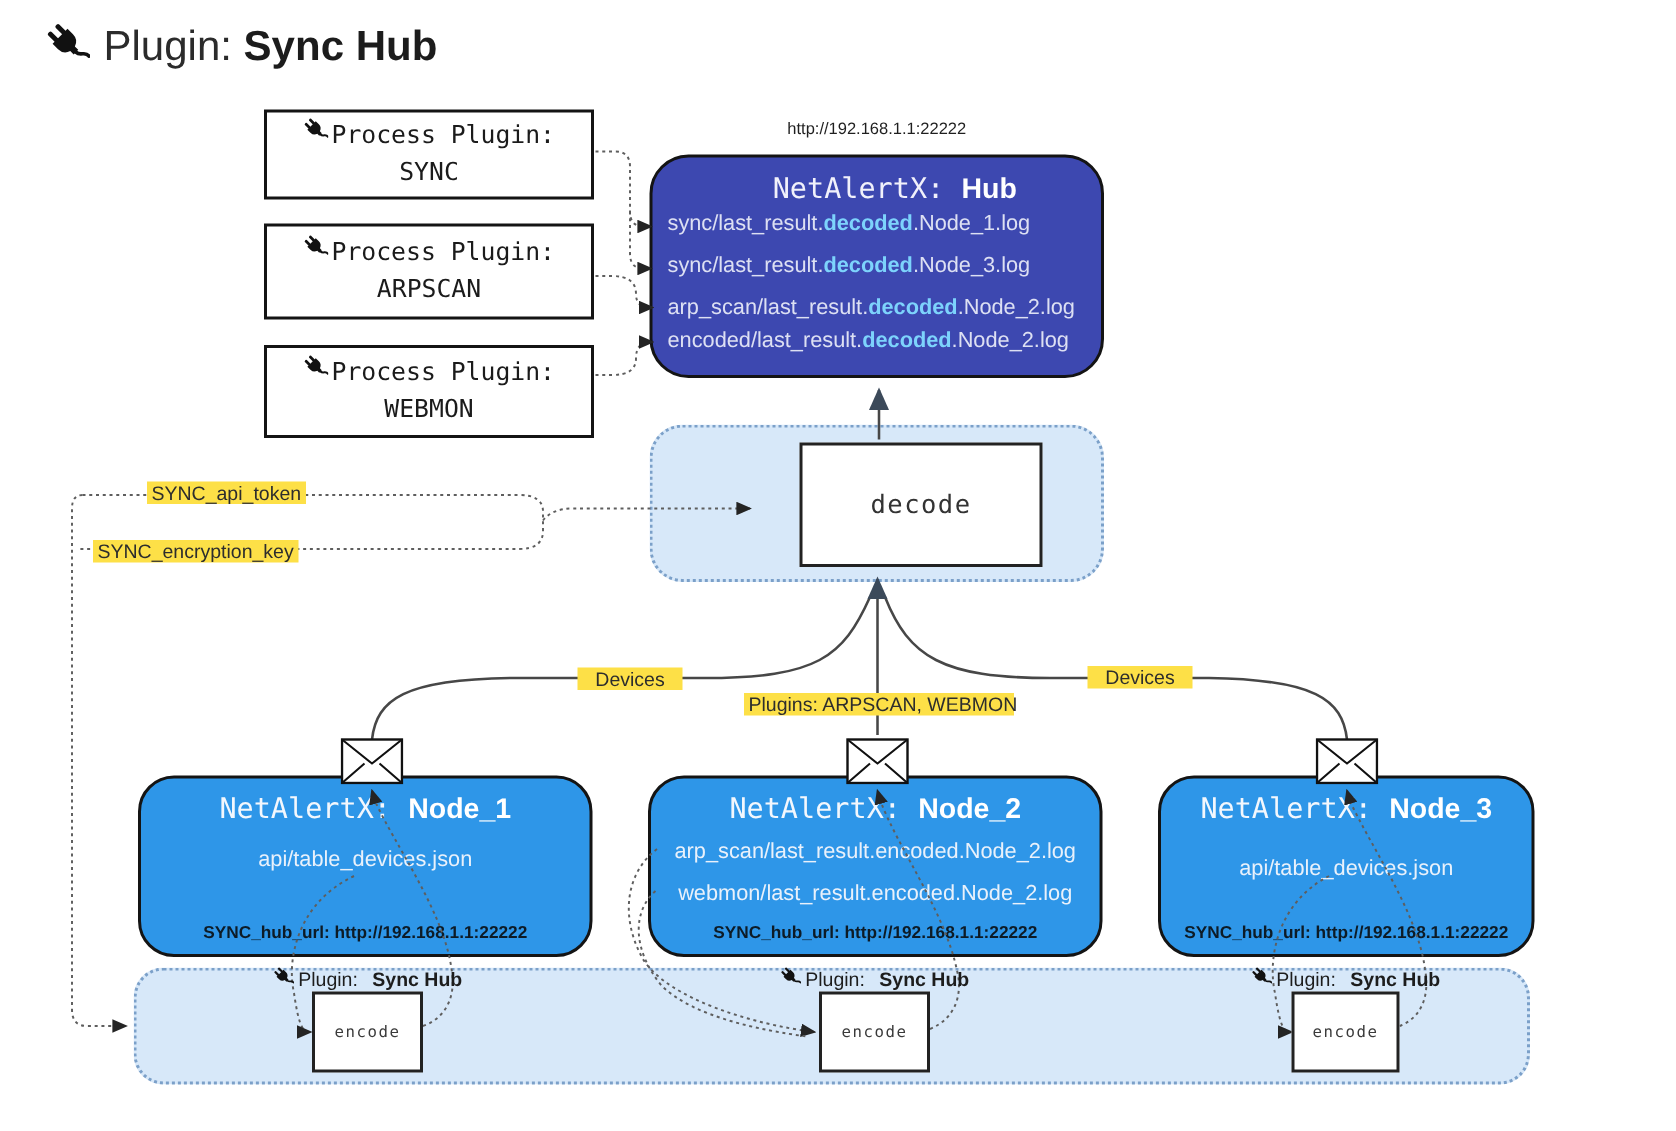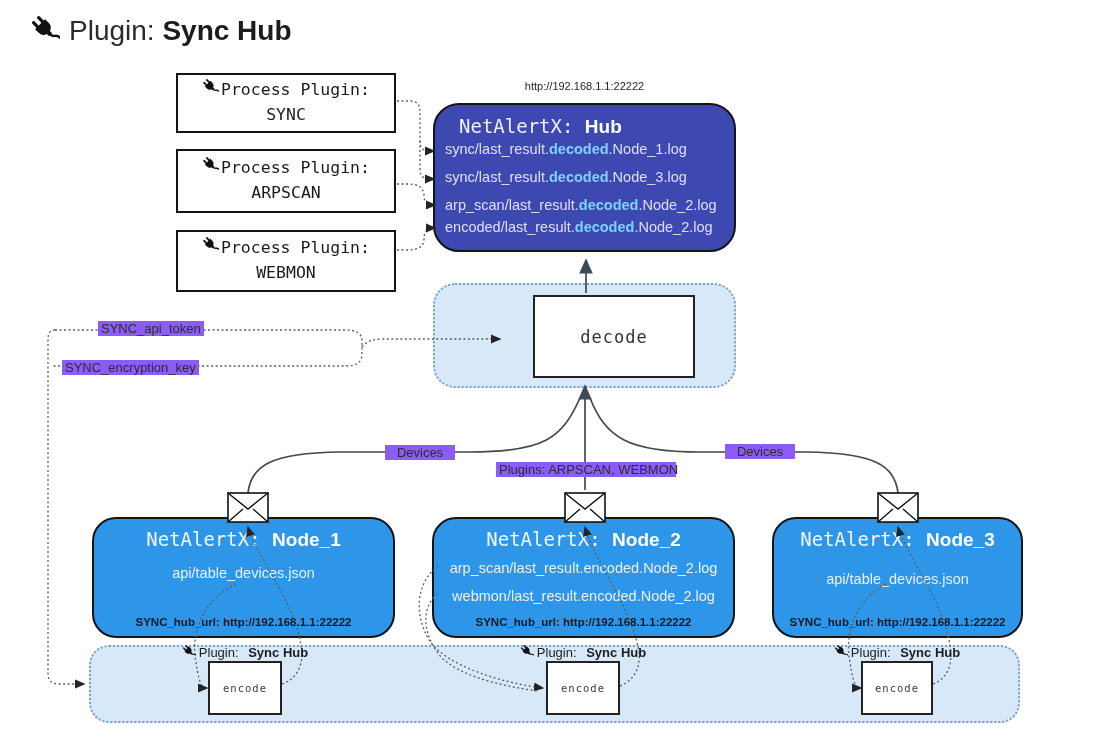--- a/index.html
+++ b/index.html
@@ -25,36 +25,36 @@
   .pbox{left:176px; width:220px; background:#fff; border:2px solid var(--box-border);
         display:flex; flex-direction:column; align-items:center; justify-content:center;
         font-family:"DejaVu Sans Mono","Liberation Mono",monospace; font-size:16.5px; color:#1b1b1b; line-height:1.5; z-index:1;}
   .pbox .l1{display:flex; align-items:flex-start; gap:2px;}
   .pbox1{top:73px; height:60px;} .pbox2{top:149px; height:64px;} .pbox3{top:230px; height:62px;}
 
   
   .hub-url{left:433px; top:80px; width:303px; text-align:center; font-size:11px; color:#1f1f1f; z-index:1;}
   .hub{left:433px; top:103px; width:303px; height:149px; background:var(--hub-bg);
        border:2px solid var(--box-border); border-radius:26px; z-index:1;}
-  .hub-title{position:absolute; top:10px; left:0; width:100%; font-size:19px; color:#fff;padding-left:24px;}
+  .hub-title{position:absolute; top:10px; left:0; width:100%; text-align:center; font-size:19px; color:#fff;padding-left:24px;}
   .hub-title .mono{font-family:"DejaVu Sans Mono","Liberation Mono",monospace; font-weight:400; color:#f1f1fb;}
   .hub-title b{font-weight:700;}
   .hub-line{position:absolute; left:10px; font-size:14.5px; color:#dde0f3; white-space:nowrap;}
   .hub-line b{color:#7dd3fc; font-weight:700;}
   .hl0{top:36px;} .hl1{top:64px;} .hl2{top:92px;} .hl3{top:114px;}
 
   
   .band{background:var(--band-bg); border:2px dotted var(--band-border); z-index:1;}
   .decode-band{left:433px; top:283px; width:303px; height:105px; border-radius:22px;}
   .iobox{background:#fff; border:2px solid #222; display:flex; align-items:center; justify-content:center;
          font-family:"DejaVu Sans Mono","Liberation Mono",monospace; color:#333;}
   .decode-box{left:533px; top:295px; width:162px; height:83px; font-size:17px; letter-spacing:1px;}
 
   
-  .lab{background:#8b5cf6; text-align:center; font-size:13px; color:#2d2d2d; white-space:nowrap; padding:0 3px;}
+  .lab{background:#fde047; text-align:center; font-size:13px; color:#2d2d2d; white-space:nowrap; padding:0 3px;}
   .tok{left:98px; top:321px;} .key{left:62px; top:360px;}
   .dev-l{left:385px; top:445px; width:70px;}
   .dev-r{left:725px; top:444px; width:70px;}
   .plug-mid{left:496px; top:462px; width:180px;}
 
   
   .node{top:517px; height:121px; background:var(--node-bg); border:2px solid var(--box-border); border-radius:24px; z-index:1;}
   .n1{left:92px; width:303px;} .n2{left:432px; width:303px;} .n3{left:772px; width:251px;}
   .node-title{position:absolute; top:9px; left:0; width:100%; text-align:center; font-size:19px; color:#fff; white-space:nowrap;}
   .node-title .mono{font-family:"DejaVu Sans Mono","Liberation Mono",monospace; font-weight:400; color:#f3f7fd;}

